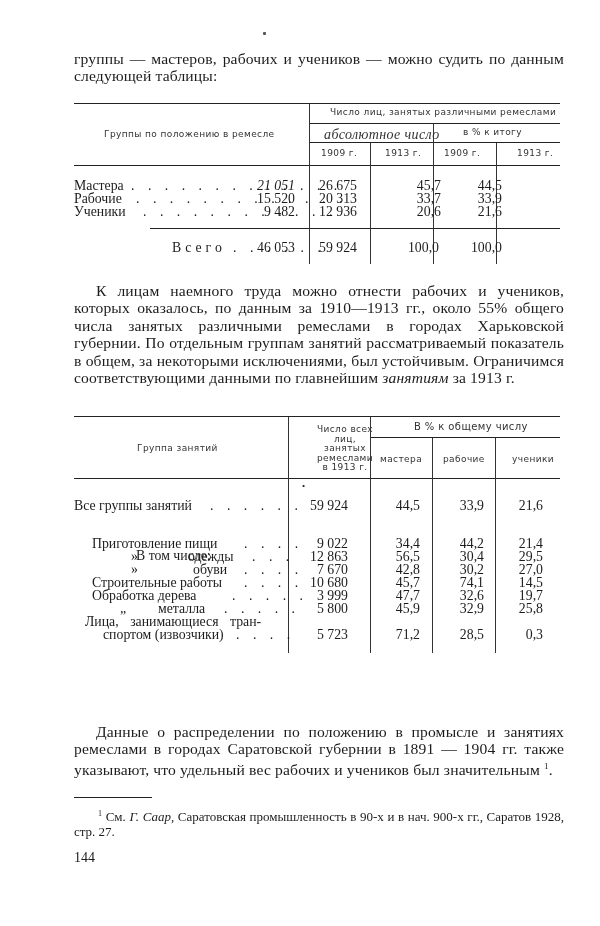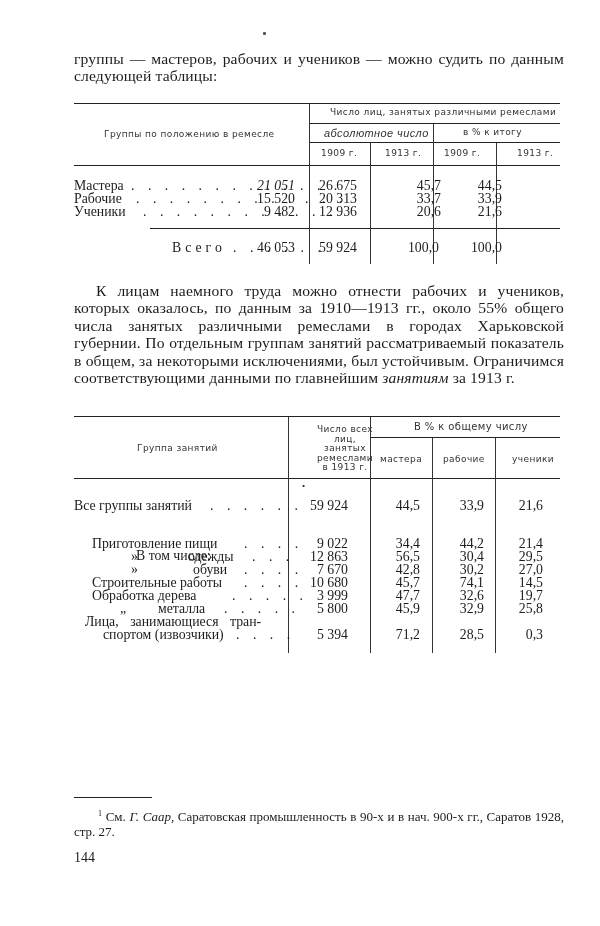--- a/index.html
+++ b/index.html
@@ -10,21 +10,21 @@
 
   .para { position: absolute; left: 74px; width: 490px; font-size: 15.6px; line-height: 17.4px;
           text-align: justify; letter-spacing: 0.15px; }
   .para .ind { display: inline-block; width: 22px; }
 
   .rule { position: absolute; height: 0; border-top: 1.4px solid #222; }
   .vrule { position: absolute; width: 0; border-left: 1px solid #333; }
 
   .t { position: absolute; white-space: nowrap; }
   .hdr { font-family: "DejaVu Sans", sans-serif; font-size: 9px; color: #333; letter-spacing: 0.4px; }
-  .hdr-i { font-style: italic; font-family: Liberation Sans, sans-serif; font-size: 11px; }
+  .hdr-i { font-style: italic; font-family: Liberation Serif, serif; font-size: 14px; }
   .cell { font-size: 13.8px; text-align: right; }
   .lbl { font-size: 13.8px; }
   .dots { letter-spacing: 5px; }
 
   .footnote { position: absolute; left: 74px; width: 490px; font-size: 13px; line-height: 15px; text-align: justify; }
   .pageno { position: absolute; left: 74px; top: 850px; font-size: 14px; }
 </style>
 </head>
 <body>
 
@@ -184,28 +184,32 @@
       <div class="t lbl dots" style="left:224px; top:601px;">. . . . .</div>
       <div class="t cell" style="right:252px; top:601px;">5 800</div>
       <div class="t cell" style="right:180px; top:601px;">45,9</div>
       <div class="t cell" style="right:116px; top:601px;">32,9</div>
       <div class="t cell" style="right:57px; top:601px;">25,8</div>
     </div>
     <div>
       <div class="t lbl" style="left:85px; top:614px; word-spacing:8px;">Лица, занимающиеся тран-</div>
       <div class="t lbl" style="left:103px; top:627px;">спортом (извозчики)</div>
       <div class="t lbl dots" style="left:236px; top:627px;">. . . .</div>
-      <div class="t cell" style="right:252px; top:627px;">5 394</div>
+      <div class="t cell" style="right:252px; top:627px;">5 723</div>
       <div class="t cell" style="right:180px; top:627px;">71,2</div>
       <div class="t cell" style="right:116px; top:627px;">28,5</div>
       <div class="t cell" style="right:57px; top:627px;">0,3</div>
     </div>
   </div>
 
 
+  <div class="para" style="top:723px;">
+    <span class="ind"></span><span>Данные о распределении по положению в промысле и занятиях ремеслами в городах Саратовской губернии в 1891 — 1904 гг. также указывают, что удельный вес рабочих и учеников был значительным</span>
+    <sup style="font-size:9px;">1</sup><span>.</span>
+  </div>
 
   <div class="rule" style="left:74px; width:78px; top:797px; border-top-width:1px;"></div>
   <div class="footnote" style="top:806px;">
     <span style="display:inline-block; width:24px;"></span><sup style="font-size:8px;">1</sup>
     <span>См.</span>
     <i>Г. Саар,</i>
     <span>Саратовская промышленность в 90-х и в нач. 900-х гг., Саратов 1928, стр. 27.</span>
   </div>
 
   <div class="pageno">144</div>

